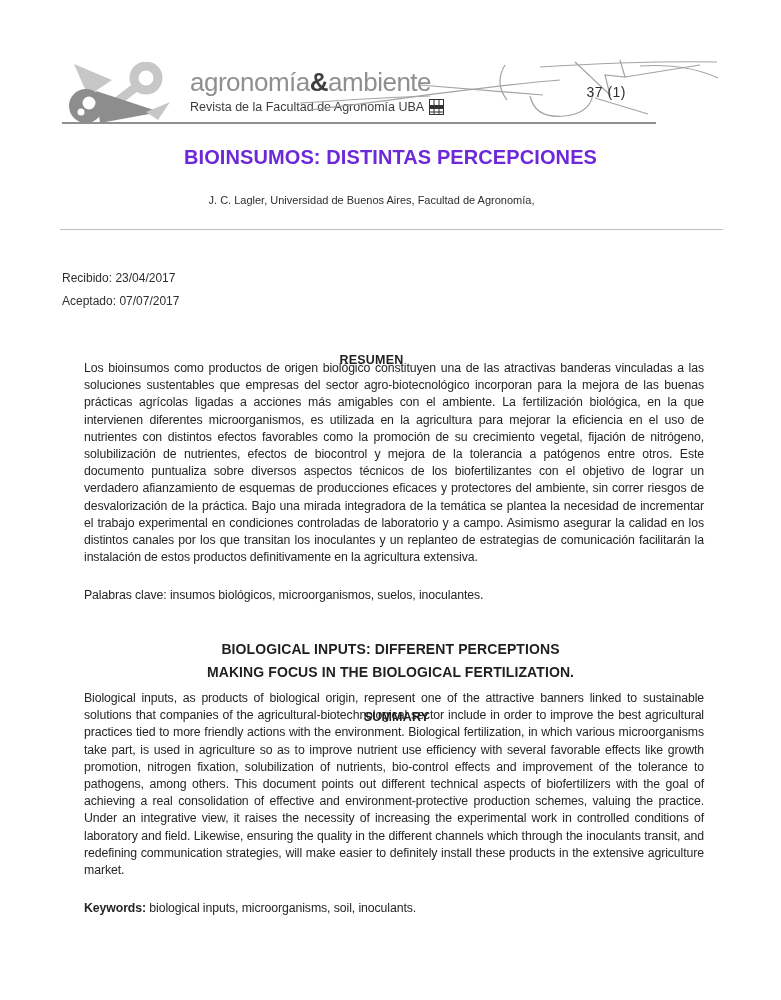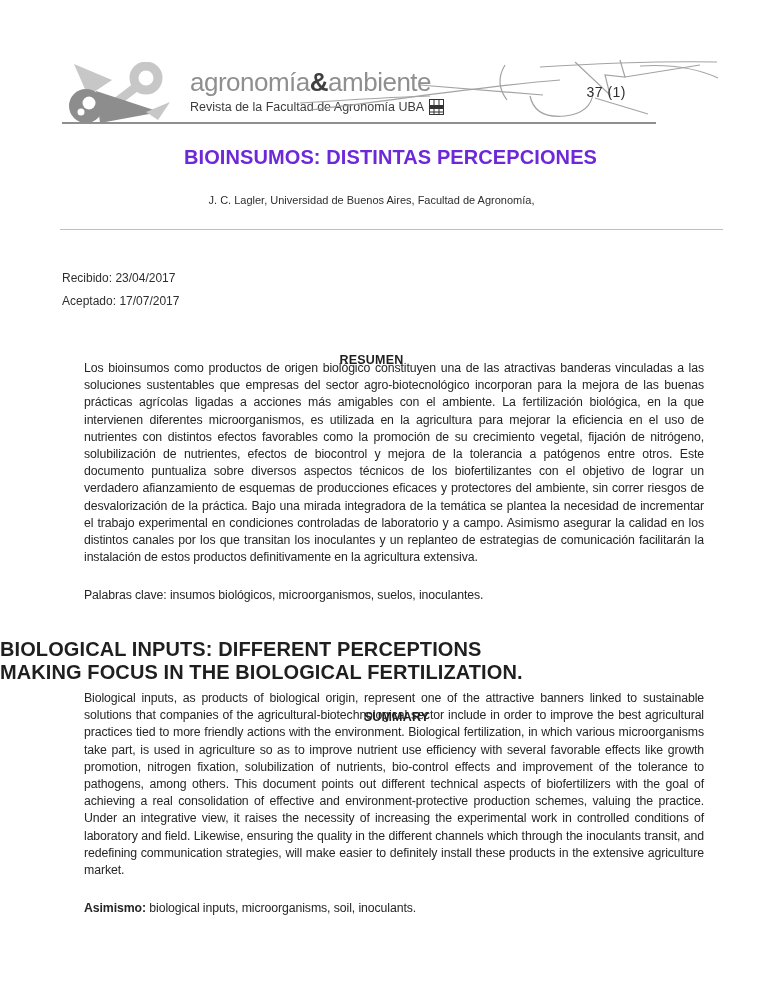--- a/index.html
+++ b/index.html
@@ -67,21 +67,21 @@
     font-size: 12.3px; line-height: 17.2px; color: #262626;
     text-align: justify; letter-spacing: -0.1px;
   }
   .resumen-block { top: 360px; }
   .summary-block { top: 690px; }
   .keywords-line { margin-top: 21px; text-align: left; }
   .kw-label-bold { font-weight: bold; }
 
   .en-title {
     position: absolute; top: 638px; left: 0; width: 781px;
-    font-weight: bold; font-size: 20px; line-height: 23px;
+    text-align: center; font-weight: bold; font-size: 14px; line-height: 23px;
     color: #1f1f1f; letter-spacing: 0.1px;
   }
 </style>
 </head>
 <body>
 
 <div class="header">
 
   <svg class="logo-mark" viewBox="0 0 130 64" xmlns="http://www.w3.org/2000/svg">
 
@@ -141,21 +141,21 @@
 
 <div class="author-hairline"></div>
 
 <div class="dates">
   <div class="date-row">
     <span>Recibido:</span>
     <span>23/04/2017</span>
   </div>
   <div class="date-row">
     <span>Aceptado:</span>
-    <span>17/07/2017</span>
+    <span>07/07/2017</span>
   </div>
 </div>
 
 <div class="section-heading resumen-heading">RESUMEN</div>
 
 <div class="abstract resumen-block">
   <div>Los bioinsumos como productos de origen biológico constituyen una de las atractivas banderas vinculadas a las soluciones sustentables que empresas del sector agro-biotecnológico incorporan para la mejora de las buenas prácticas agrícolas ligadas a acciones más amigables con el ambiente. La fertilización biológica, en la que intervienen diferentes microorganismos, es utilizada en la agricultura para mejorar la eficiencia en el uso de nutrientes con distintos efectos favorables como la promoción de su crecimiento vegetal, fijación de nitrógeno, solubilización de nutrientes, efectos de biocontrol y mejora de la tolerancia a patógenos entre otros. Este documento puntualiza sobre diversos aspectos técnicos de los biofertilizantes con el objetivo de lograr un verdadero afianzamiento de esquemas de producciones eficaces y protectores del ambiente, sin correr riesgos de desvalorización de la práctica. Bajo una mirada integradora de la temática se plantea la necesidad de incrementar el trabajo experimental en condiciones controladas de laboratorio y a campo. Asimismo asegurar la calidad en los distintos canales por los que transitan los inoculantes y un replanteo de estrategias de comunicación facilitarán la instalación de estos productos definitivamente en la agricultura extensiva.</div>
   <div class="keywords-line">
     <span>Palabras clave:</span><span> insumos biológicos, microorganismos, suelos, inoculantes.</span>
   </div>
@@ -164,15 +164,15 @@
 <div class="en-title">
   <div>BIOLOGICAL INPUTS: DIFFERENT PERCEPTIONS</div>
   <div>MAKING FOCUS IN THE BIOLOGICAL FERTILIZATION.</div>
 </div>
 
 <div class="section-heading summary-heading">SUMMARY</div>
 
 <div class="abstract summary-block">
   <div>Biological inputs, as products of biological origin, represent one of the attractive banners linked to sustainable solutions that companies of the agricultural-biotechnological sector include in order to improve the best agricultural practices tied to more friendly actions with the environment. Biological fertilization, in which various microorganisms take part, is used in agriculture so as to improve nutrient use efficiency with several favorable effects like growth promotion, nitrogen fixation, solubilization of nutrients, bio-control effects and improvement of the tolerance to pathogens, among others. This document points out different technical aspects of biofertilizers with the goal of achieving a real consolidation of effective and environment-protective production schemes, valuing the practice. Under an integrative view, it raises the necessity of increasing the experimental work in controlled conditions of laboratory and field. Likewise, ensuring the quality in the different channels which through the inoculants transit, and redefining communication strategies, will make easier to definitely install these products in the extensive agriculture market.</div>
   <div class="keywords-line">
-    <span class="kw-label-bold">Asimismo:</span><span> biological inputs, microorganisms, soil, inoculants.</span>
+    <span class="kw-label-bold">Keywords:</span><span> biological inputs, microorganisms, soil, inoculants.</span>
   </div>
 </div>
 
 </body></html>

